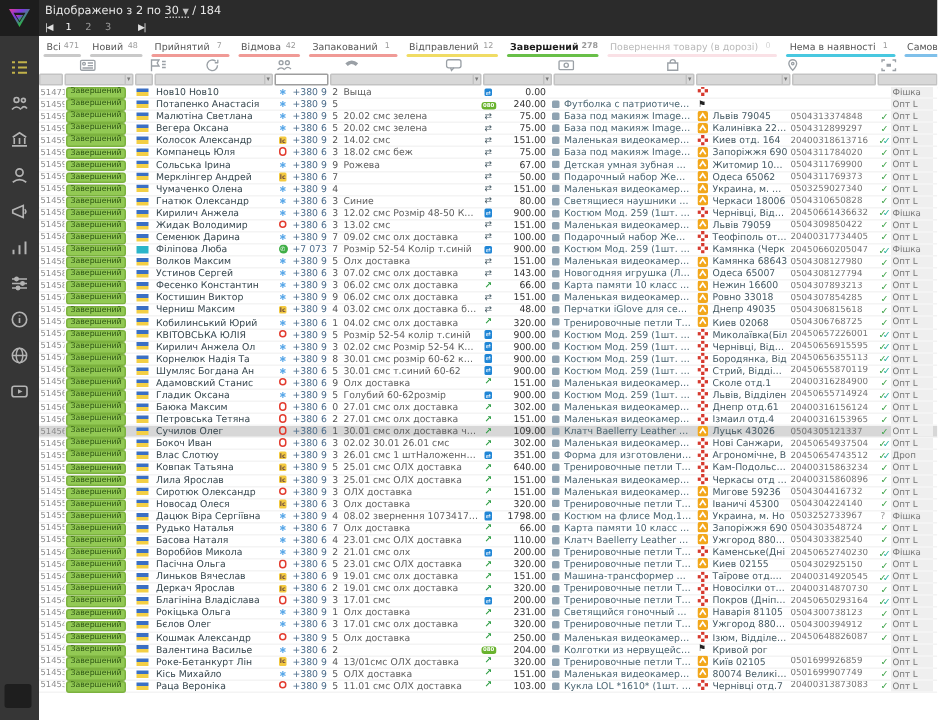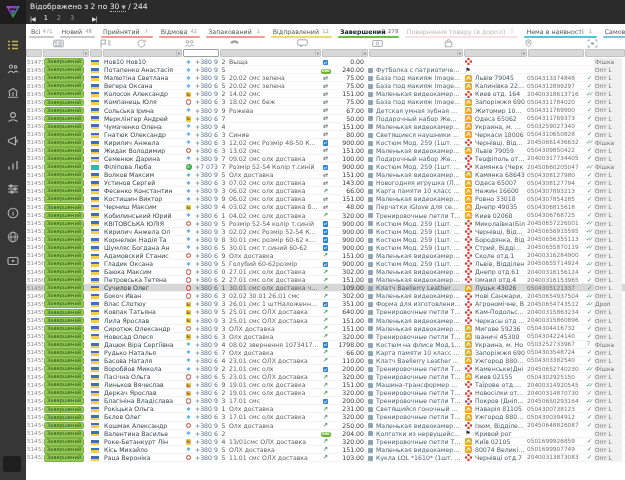--- a/index.html
+++ b/index.html
@@ -106,21 +106,21 @@
       </linearGradient>
         </defs>
       <path d="M1,1 L15,1 L8,13 Z" fill="url(#lg)"></path>
       <path d="M4,3.5 L12,3.5 L8,10 Z" fill="#1d1d1d"></path>
       <path d="M5.5,5 L10.5,5 L8,9 Z" fill="url(#lg)"></path>
     </svg>
   </div>
   <div class="showing">
     <span>Відображено з 2 по</span>
     <span class="pgsize"><span>30</span> <span class="caret">▼</span></span>
-    <span>/ 244</span>
+    <span>/ 184</span>
   </div>
   <div class="pager">
     <span class="skip">|◀</span>
     <span id="pages"><span class="pg cur" style="margin-right: 9px;">1</span><span class="pg" style="margin-right: 9px;">2</span><span class="pg" style="margin-right: 9px;">3</span></span>
     <span class="skip">▶|</span>
   </div>
 </div>
 
 <div class="sidebar" id="sidebar">
     <div class="side-ic" style="opacity: 1;">

